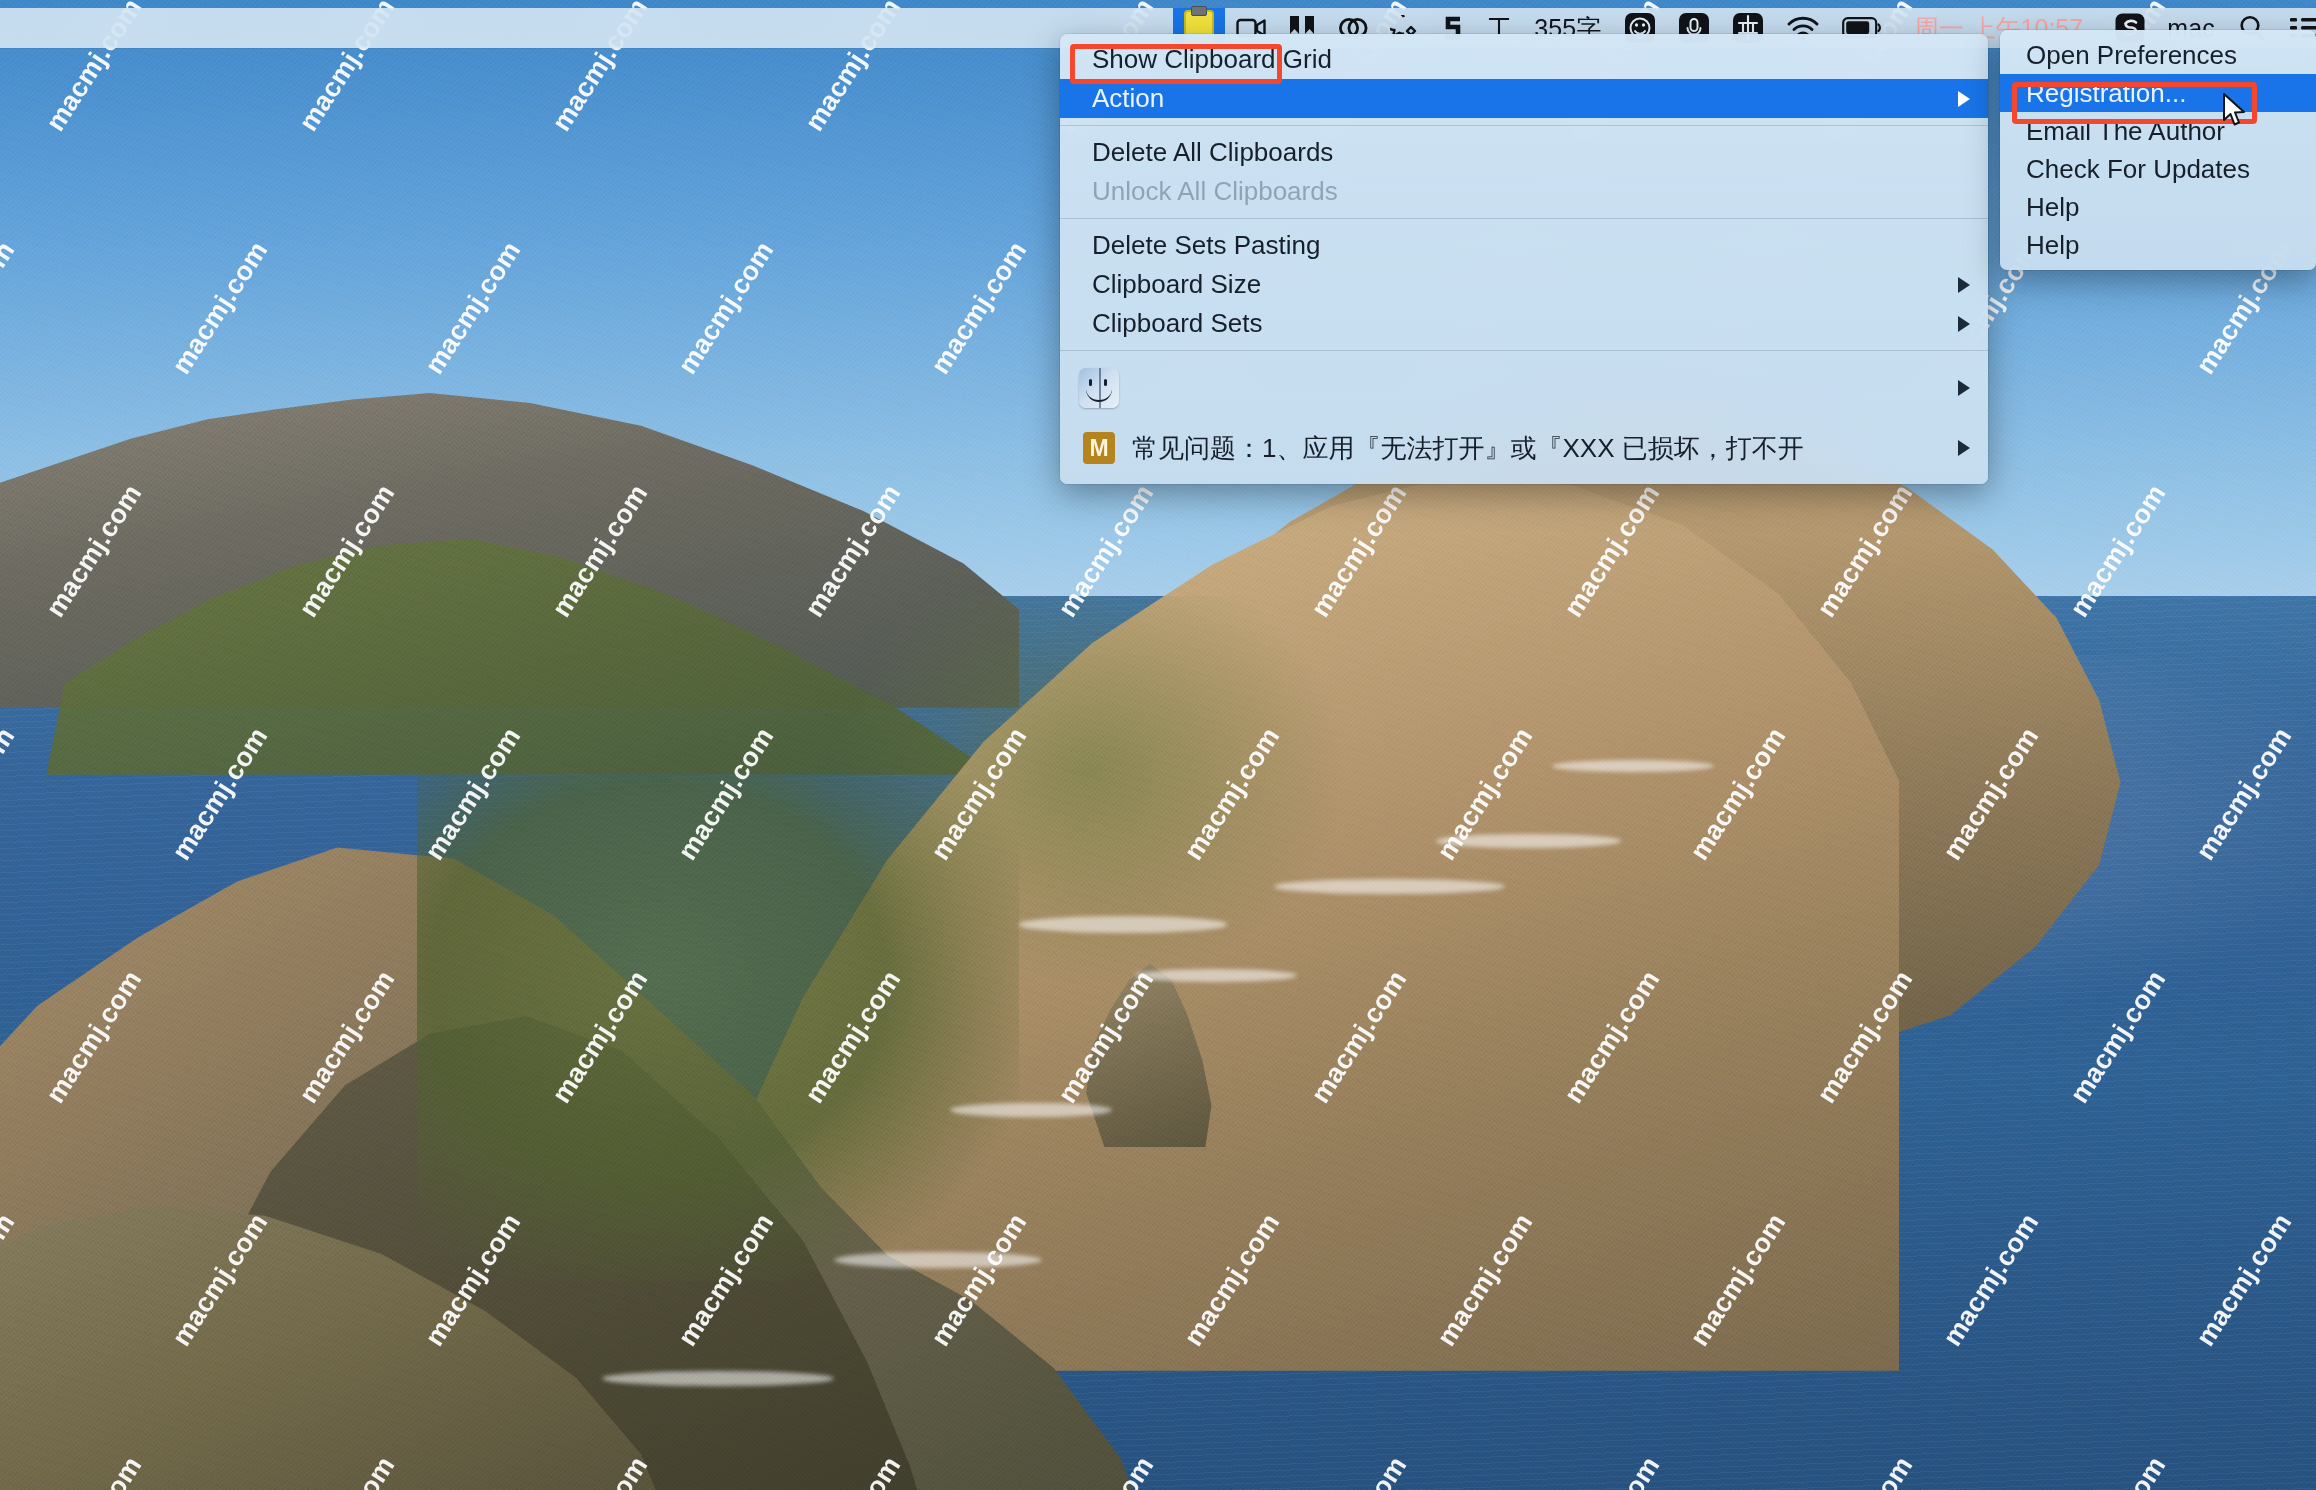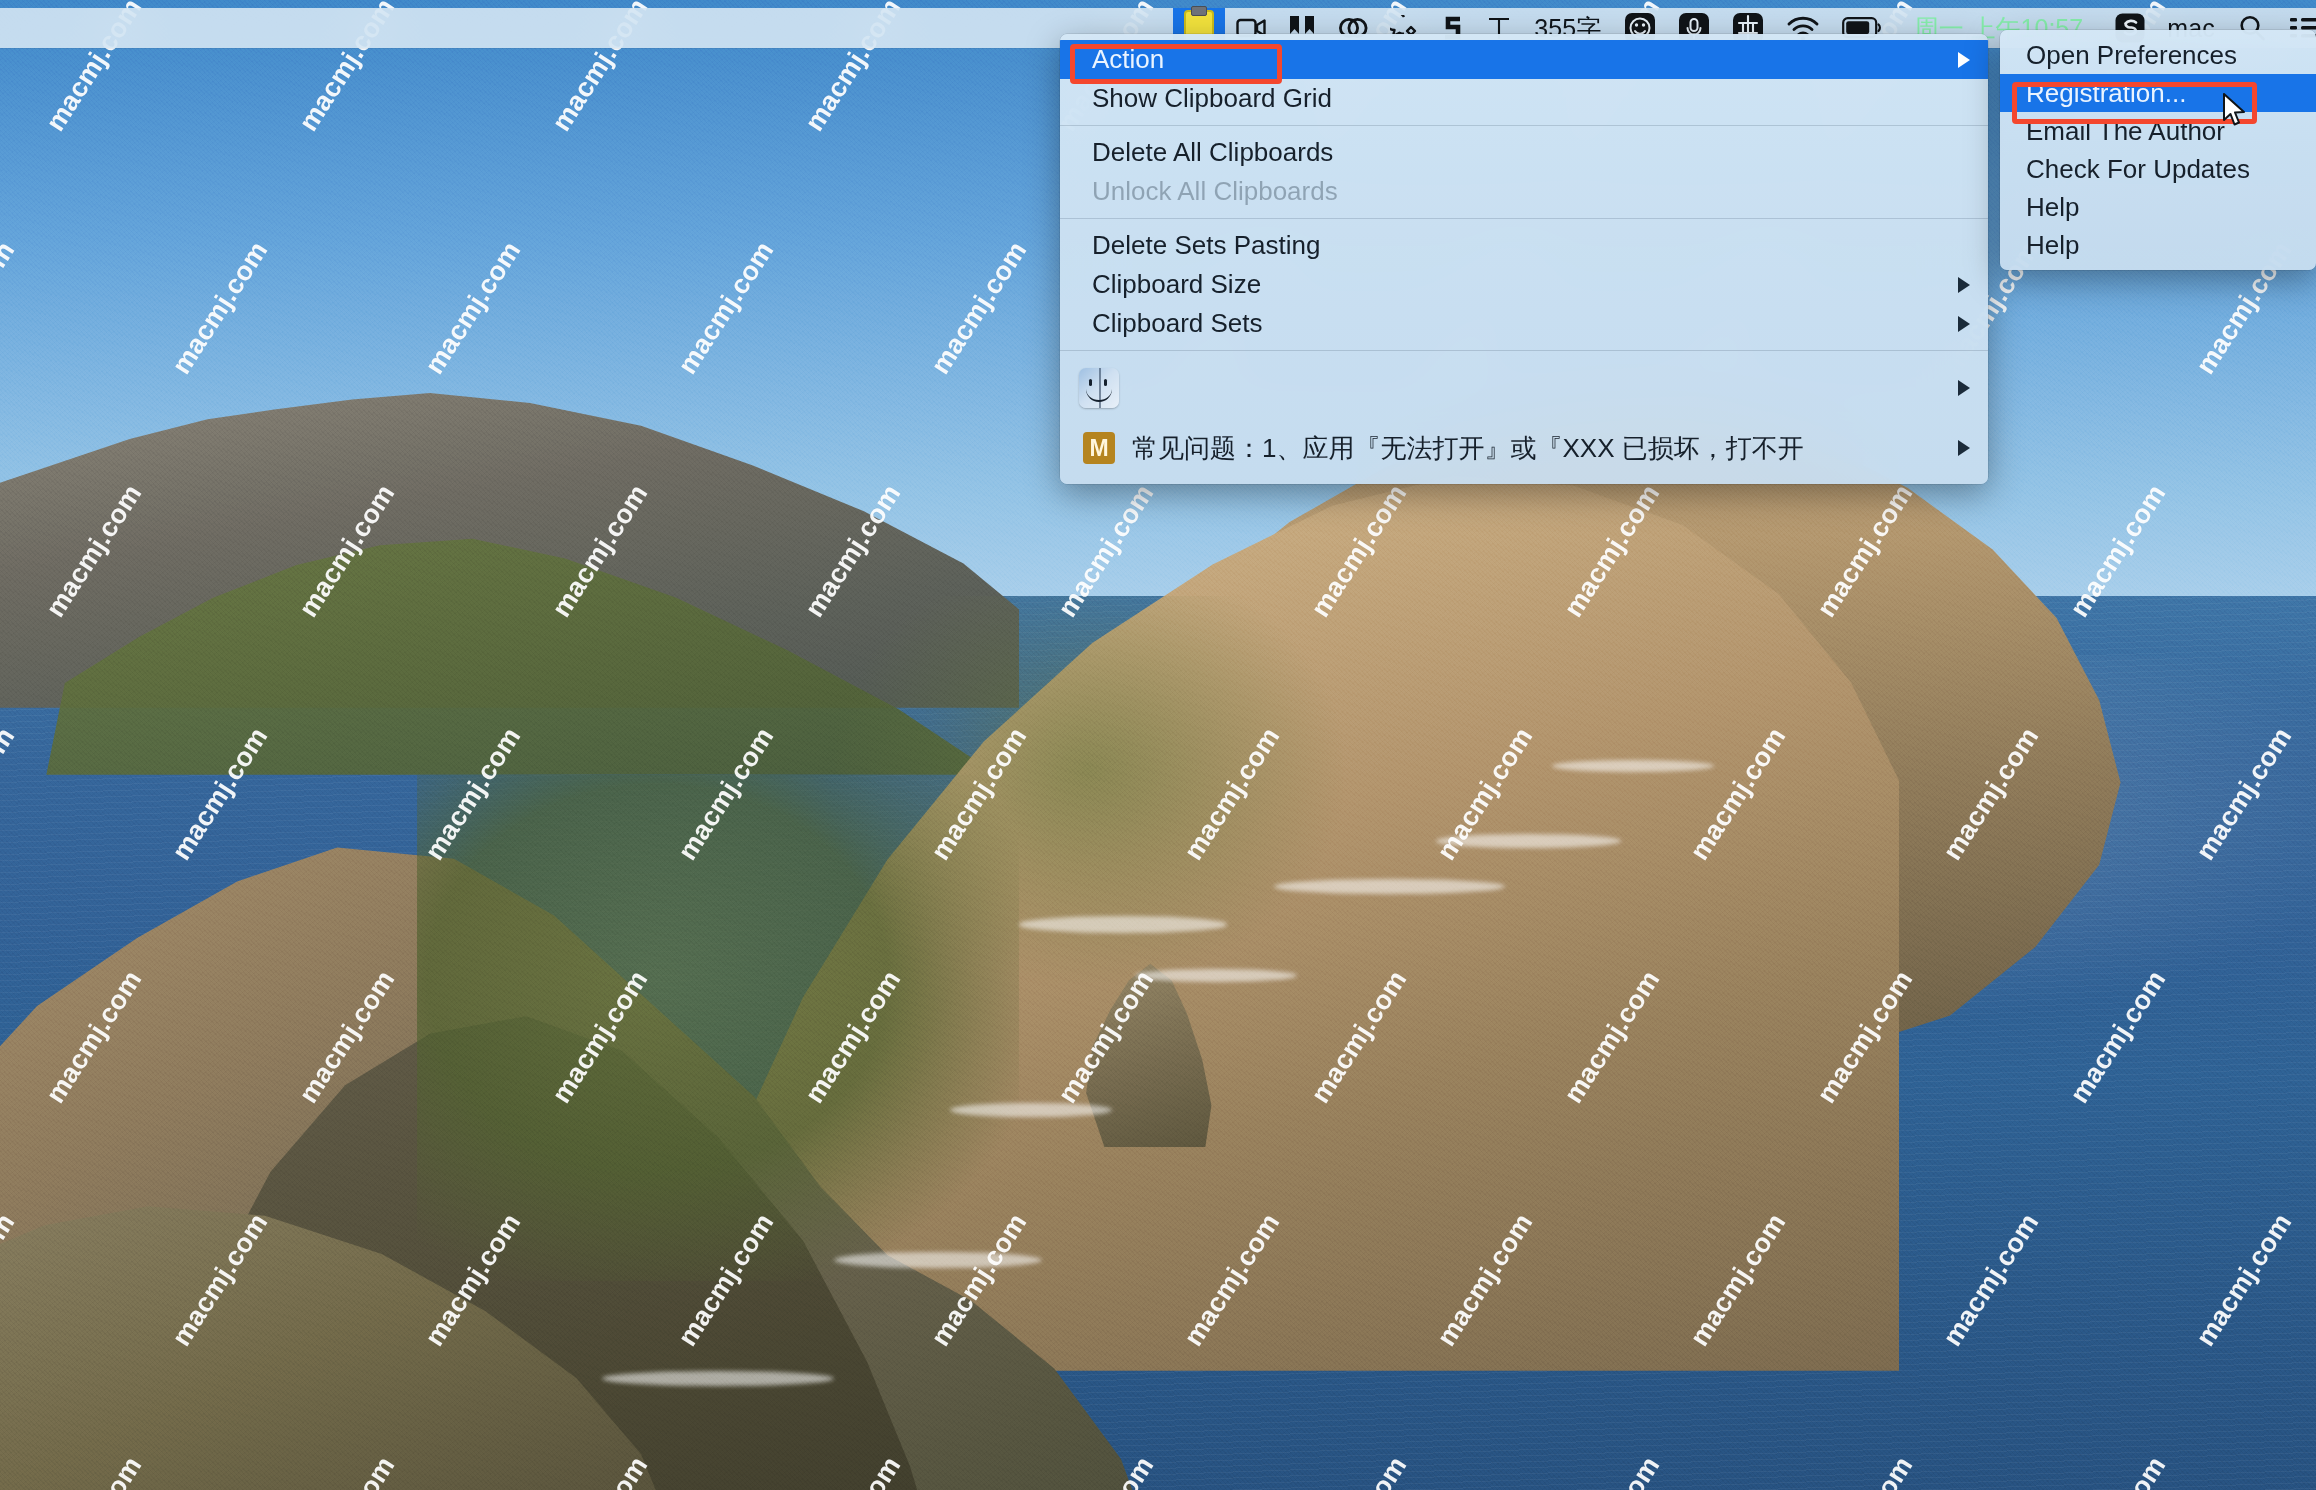--- a/index.html
+++ b/index.html
@@ -128,21 +128,21 @@
     display:flex;align-items:flex-end;justify-content:flex-end;
     box-shadow:0 .5px 0 rgba(0,0,0,.10);
     padding-left:16px;
   }
   .mb-item{
     height:40px;display:flex;align-items:center;justify-content:center;
     padding:0 11px;color:#101418;
   }
   .mb-item.active{background:#1874e8;}
   .mb-text{font-size:25px;color:#10161c;letter-spacing:.2px;white-space:nowrap;}
-  .mb-clock{font-size:25px;color:#86efac;padding:0 10px;white-space:nowrap;}
+  .mb-clock{font-size:25px;color:#fca5a5;padding:0 10px;white-space:nowrap;}
 
   
   .menu{
     position:absolute;
     background:linear-gradient(180deg,rgba(214,232,246,.95) 0%,rgba(206,226,242,.95) 48%,rgba(200,221,239,.95) 100%);
     -webkit-backdrop-filter:blur(30px);backdrop-filter:blur(30px);
     border-radius:7px;
     box-shadow:0 10px 34px rgba(0,0,0,.34),0 0 0 .5px rgba(0,0,0,.16);
     padding:6px 0;overflow:hidden;
   }
@@ -422,26 +422,26 @@
         <rect x="1" y="11" width="7" height="3.6" rx="1.3" fill="#101418"></rect>
         <rect x="1" y="19" width="7" height="3.6" rx="1.3" fill="#101418"></rect>
         <rect x="12" y="3" width="19" height="3.6" rx="1.5" fill="#101418"></rect>
         <rect x="12" y="11" width="19" height="3.6" rx="1.5" fill="#101418"></rect>
         <rect x="12" y="19" width="19" height="3.6" rx="1.5" fill="#101418"></rect>
       </svg>
     </div>
   </div>
 
   <div class="menu" id="main-menu">
+      <div class="mi">
+        <span>Show Clipboard Grid</span>
+      </div>
       <div class="mi sel">
         <span>Action</span>
         <span class="arrow"></span>
-      </div>
-      <div class="mi">
-        <span>Show Clipboard Grid</span>
       </div>
       <div class="sep"></div>
       <div class="mi">
         <span>Delete All Clipboards</span>
       </div>
       <div class="mi disabled">
         <span>Unlock All Clipboards</span>
       </div>
       <div class="sep"></div>
       <div class="mi">

